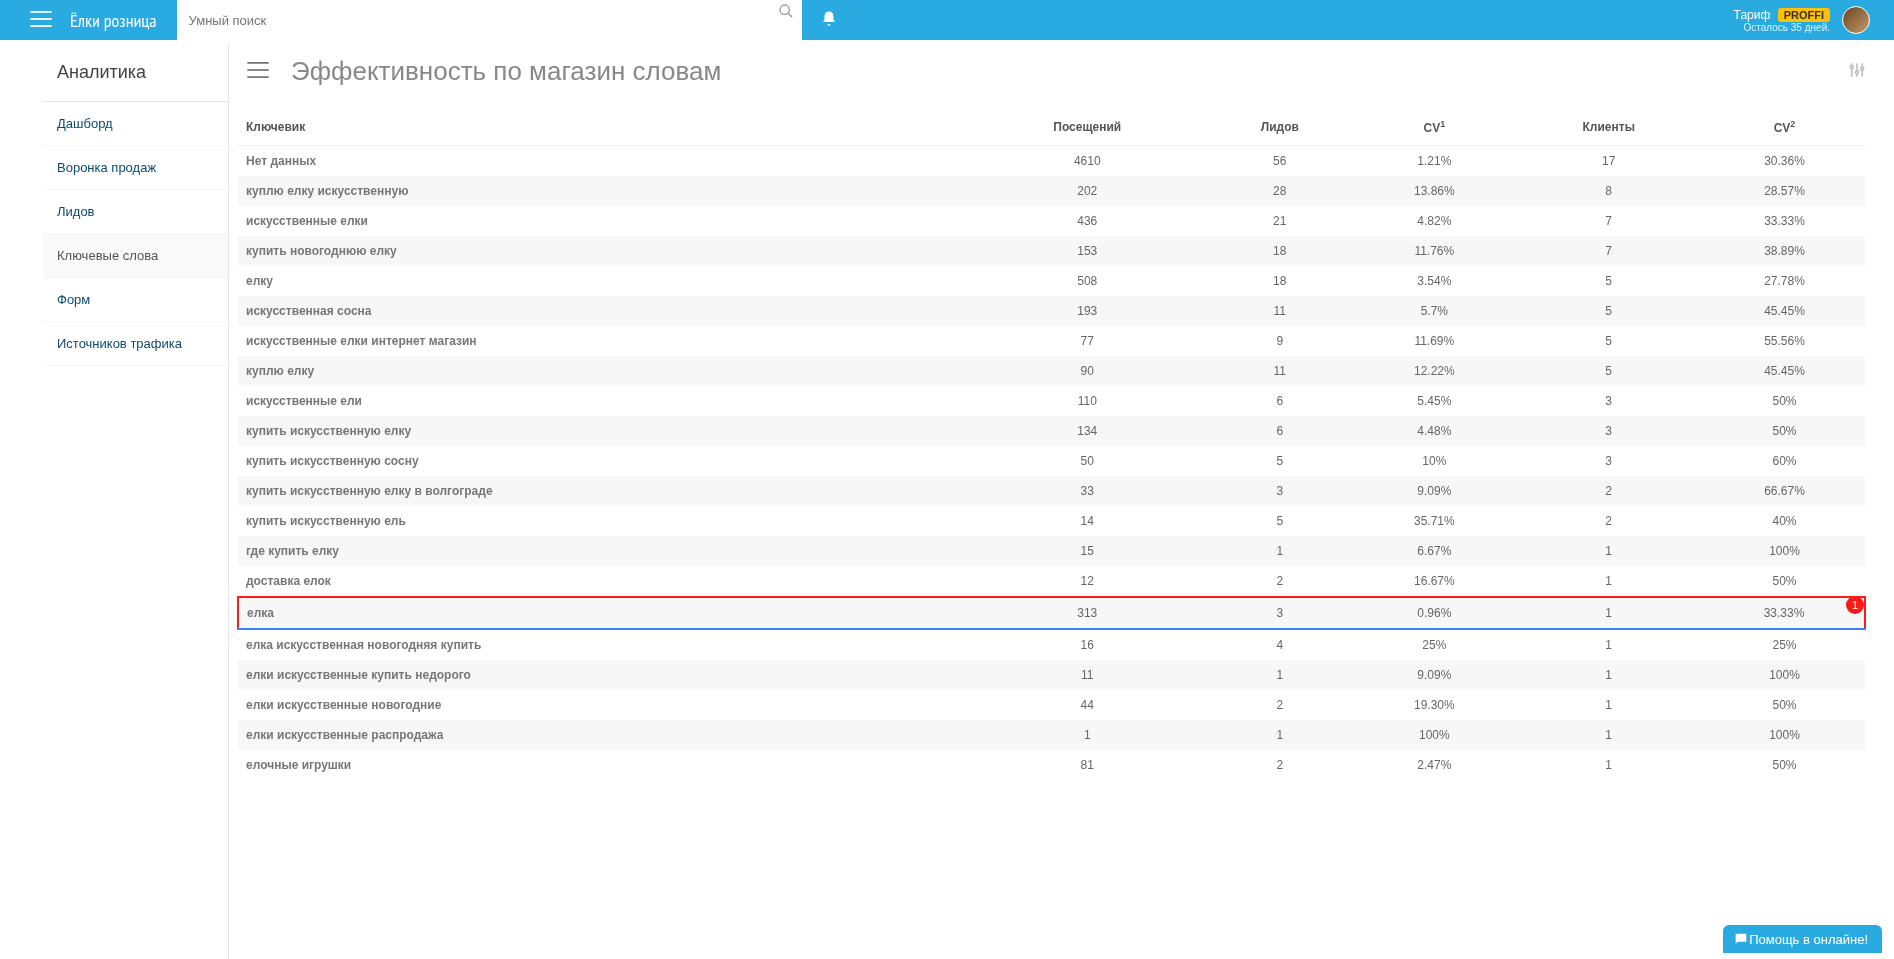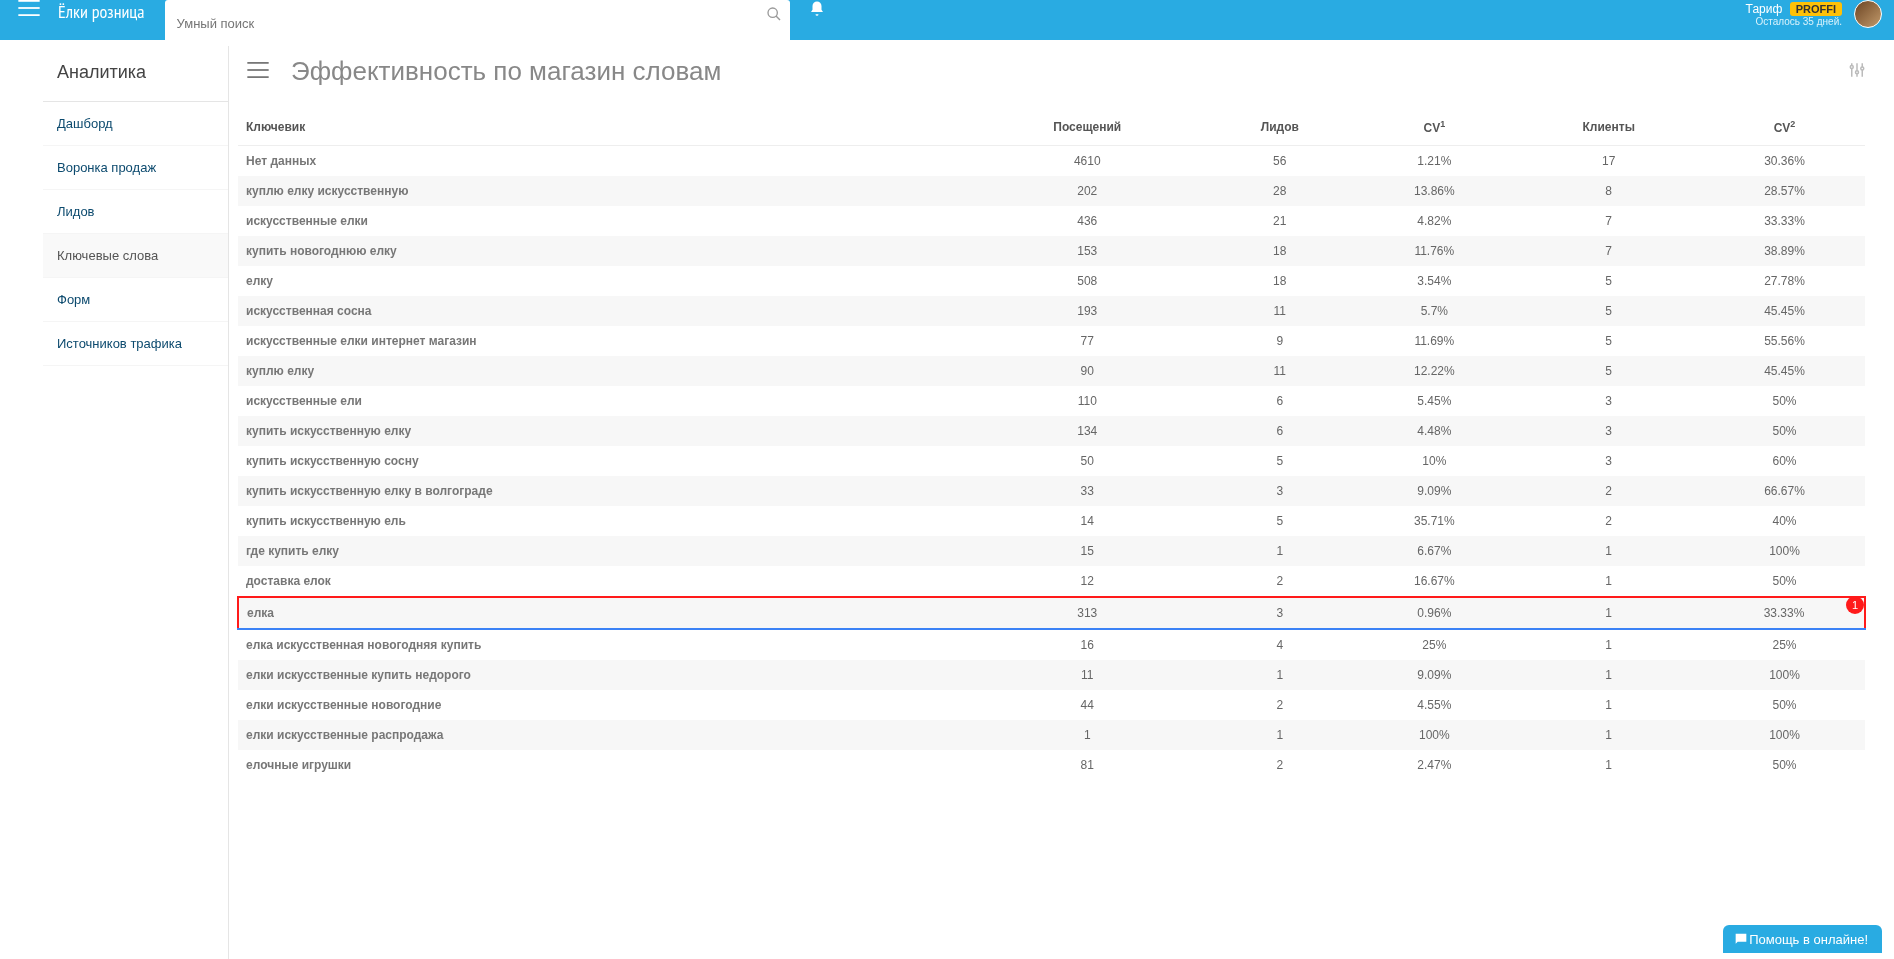--- a/index.html
+++ b/index.html
@@ -1,17 +1,17 @@
 <!DOCTYPE html>
 <html><head>
 <meta charset="utf-8">
 <style>
 * { box-sizing: border-box; margin: 0; padding: 0; }
 body { font-family: Arial, sans-serif; font-size: 13px; color: #555; background: #fff; }
-.topbar { background: #29abe2; height: 40px; display: flex; align-items: flex-start; padding: 0; color: #fff; }
+.topbar { background: #29abe2; height: 40px; display: flex; align-items: center; padding: 12px; color: #fff; }
 .hamburger-top { padding: 0 18px; cursor: pointer; }
 .hamburger-top svg { width: 22px; height: 16px; fill: #fff; }
 .brand { font-size: 18px; font-weight: 400; padding-right: 20px; font-family: 'PT Sans Narrow', Arial, sans-serif; font-stretch: condensed; }
 .search-box { flex: 0 0 625px; position: relative; }
 .search-box input { width: 100%; height: 46px; border: none; border-radius: 3px; padding: 0 34px 0 12px; font-size: 13px; color: #ef4444; }
 .search-box .search-icon { position: absolute; right: 8px; top: 6px; color: #999; }
 .bell-icon { margin-left: 18px; cursor: pointer; color: #fff; }
 .topbar-right { margin-left: auto; display: flex; align-items: center; padding-right: 12px; }
 .tariff-block { text-align: right; margin-right: 12px; }
 .tariff-block .line1 { font-size: 12px; }
@@ -274,21 +274,21 @@
             <td>11</td>
             <td>1</td>
             <td>9.09%</td>
             <td>1</td>
             <td>100%</td>
           </tr>
           <tr>
             <td>елки искусственные новогодние</td>
             <td>44</td>
             <td>2</td>
-            <td>4.55%</td>
+            <td>19.30%</td>
             <td>1</td>
             <td>50%</td>
           </tr>
           <tr>
             <td>елки искусственные распродажа</td>
             <td>1</td>
             <td>1</td>
             <td>100%</td>
             <td>1</td>
             <td>100%</td>

